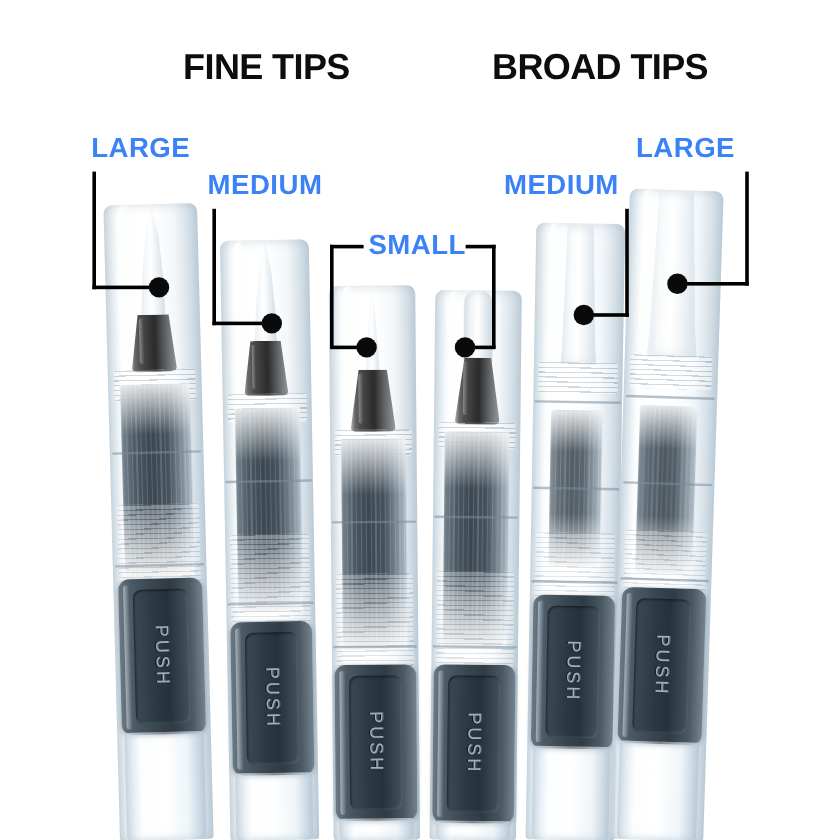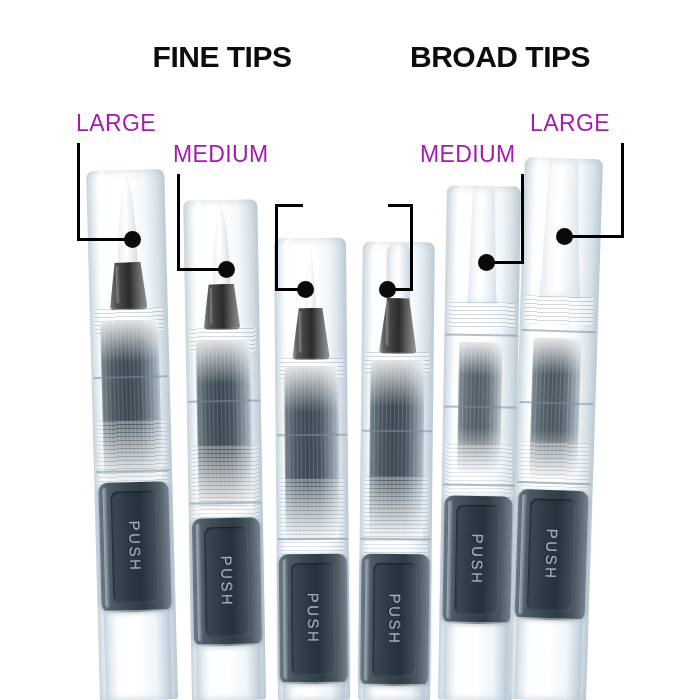--- a/index.html
+++ b/index.html
@@ -21,24 +21,24 @@
     transform:translateX(-50%);
     font-stretch:condensed;
   }
   #h-fine{left:222px;top:40px;}
   #h-broad{left:500px;top:40px;}
 
   
   .callout-label{
     position:absolute;
     font-size:23px;
-    color:#a21caf;
+    color:#3b82f6;
     letter-spacing:0.4px;
     white-space:nowrap;
-    font-weight:400;
+    font-weight:700;
   }
 
   
   .lead-v,.lead-h{position:absolute;background:#000;}
   .lead-v{width:3px;}
   .lead-h{height:3px;}
   .dot{
     position:absolute;width:17px;height:17px;border-radius:50%;
     background:#0a0a0a;
   }
@@ -295,20 +295,21 @@
   <div class="callout-label" id="lbl-fine-large" style="left:76px;top:110px;">LARGE</div>
   <div class="lead-v" style="left:77px;top:143px;height:98px;"></div>
   <div class="lead-h" style="left:77px;top:238px;width:56px;"></div>
   <div class="dot" style="left:124px;top:231px;"></div>
 
   <div class="callout-label" id="lbl-fine-medium" style="left:173px;top:141px;">MEDIUM</div>
   <div class="lead-v" style="left:177px;top:174px;height:97px;"></div>
   <div class="lead-h" style="left:177px;top:268px;width:50px;"></div>
   <div class="dot" style="left:218px;top:261px;"></div>
 
+  <div class="callout-label" id="lbl-small" style="left:307px;top:191px;">SMALL</div>
   <div class="lead-h" style="left:275px;top:204px;width:28px;"></div>
   <div class="lead-h" style="left:388px;top:204px;width:25px;"></div>
   <div class="lead-v" style="left:275px;top:204px;height:86px;"></div>
   <div class="lead-v" style="left:410px;top:204px;height:86px;"></div>
   <div class="lead-h" style="left:275px;top:288px;width:28px;"></div>
   <div class="lead-h" style="left:388px;top:288px;width:25px;"></div>
   <div class="dot" style="left:297px;top:281px;"></div>
   <div class="dot" style="left:379px;top:281px;"></div>
 
   <div class="callout-label" id="lbl-broad-medium" style="left:420px;top:141px;">MEDIUM</div>

